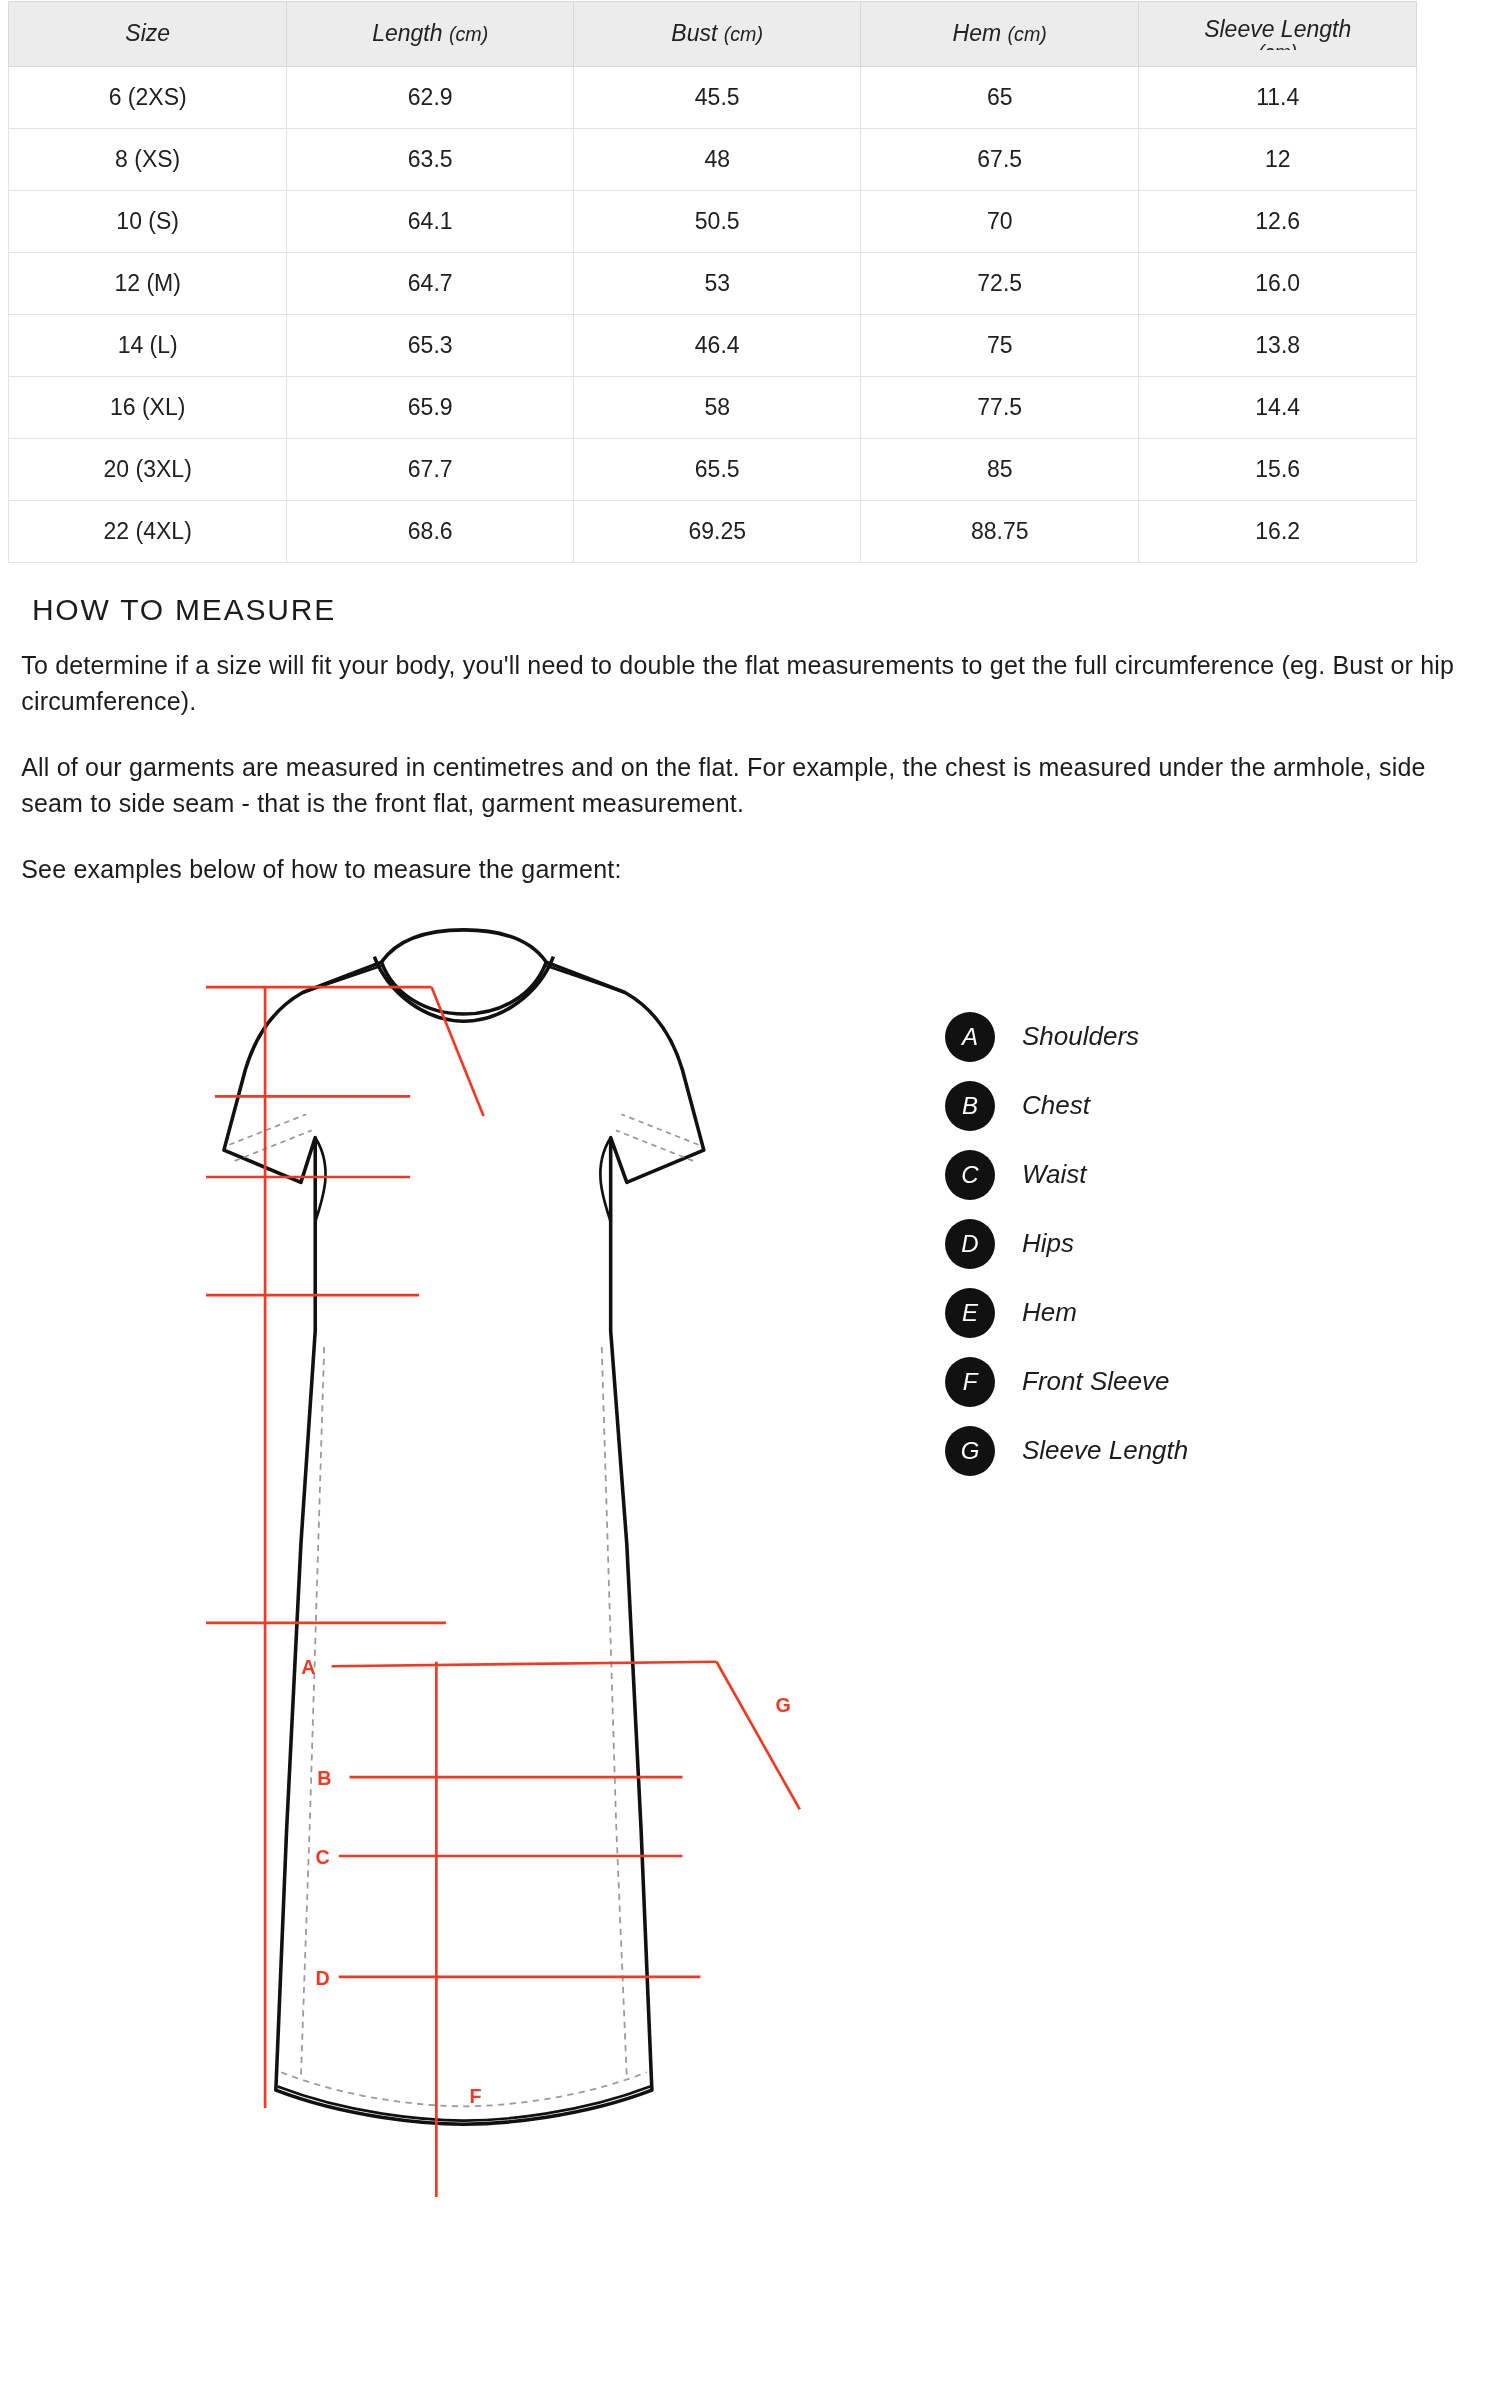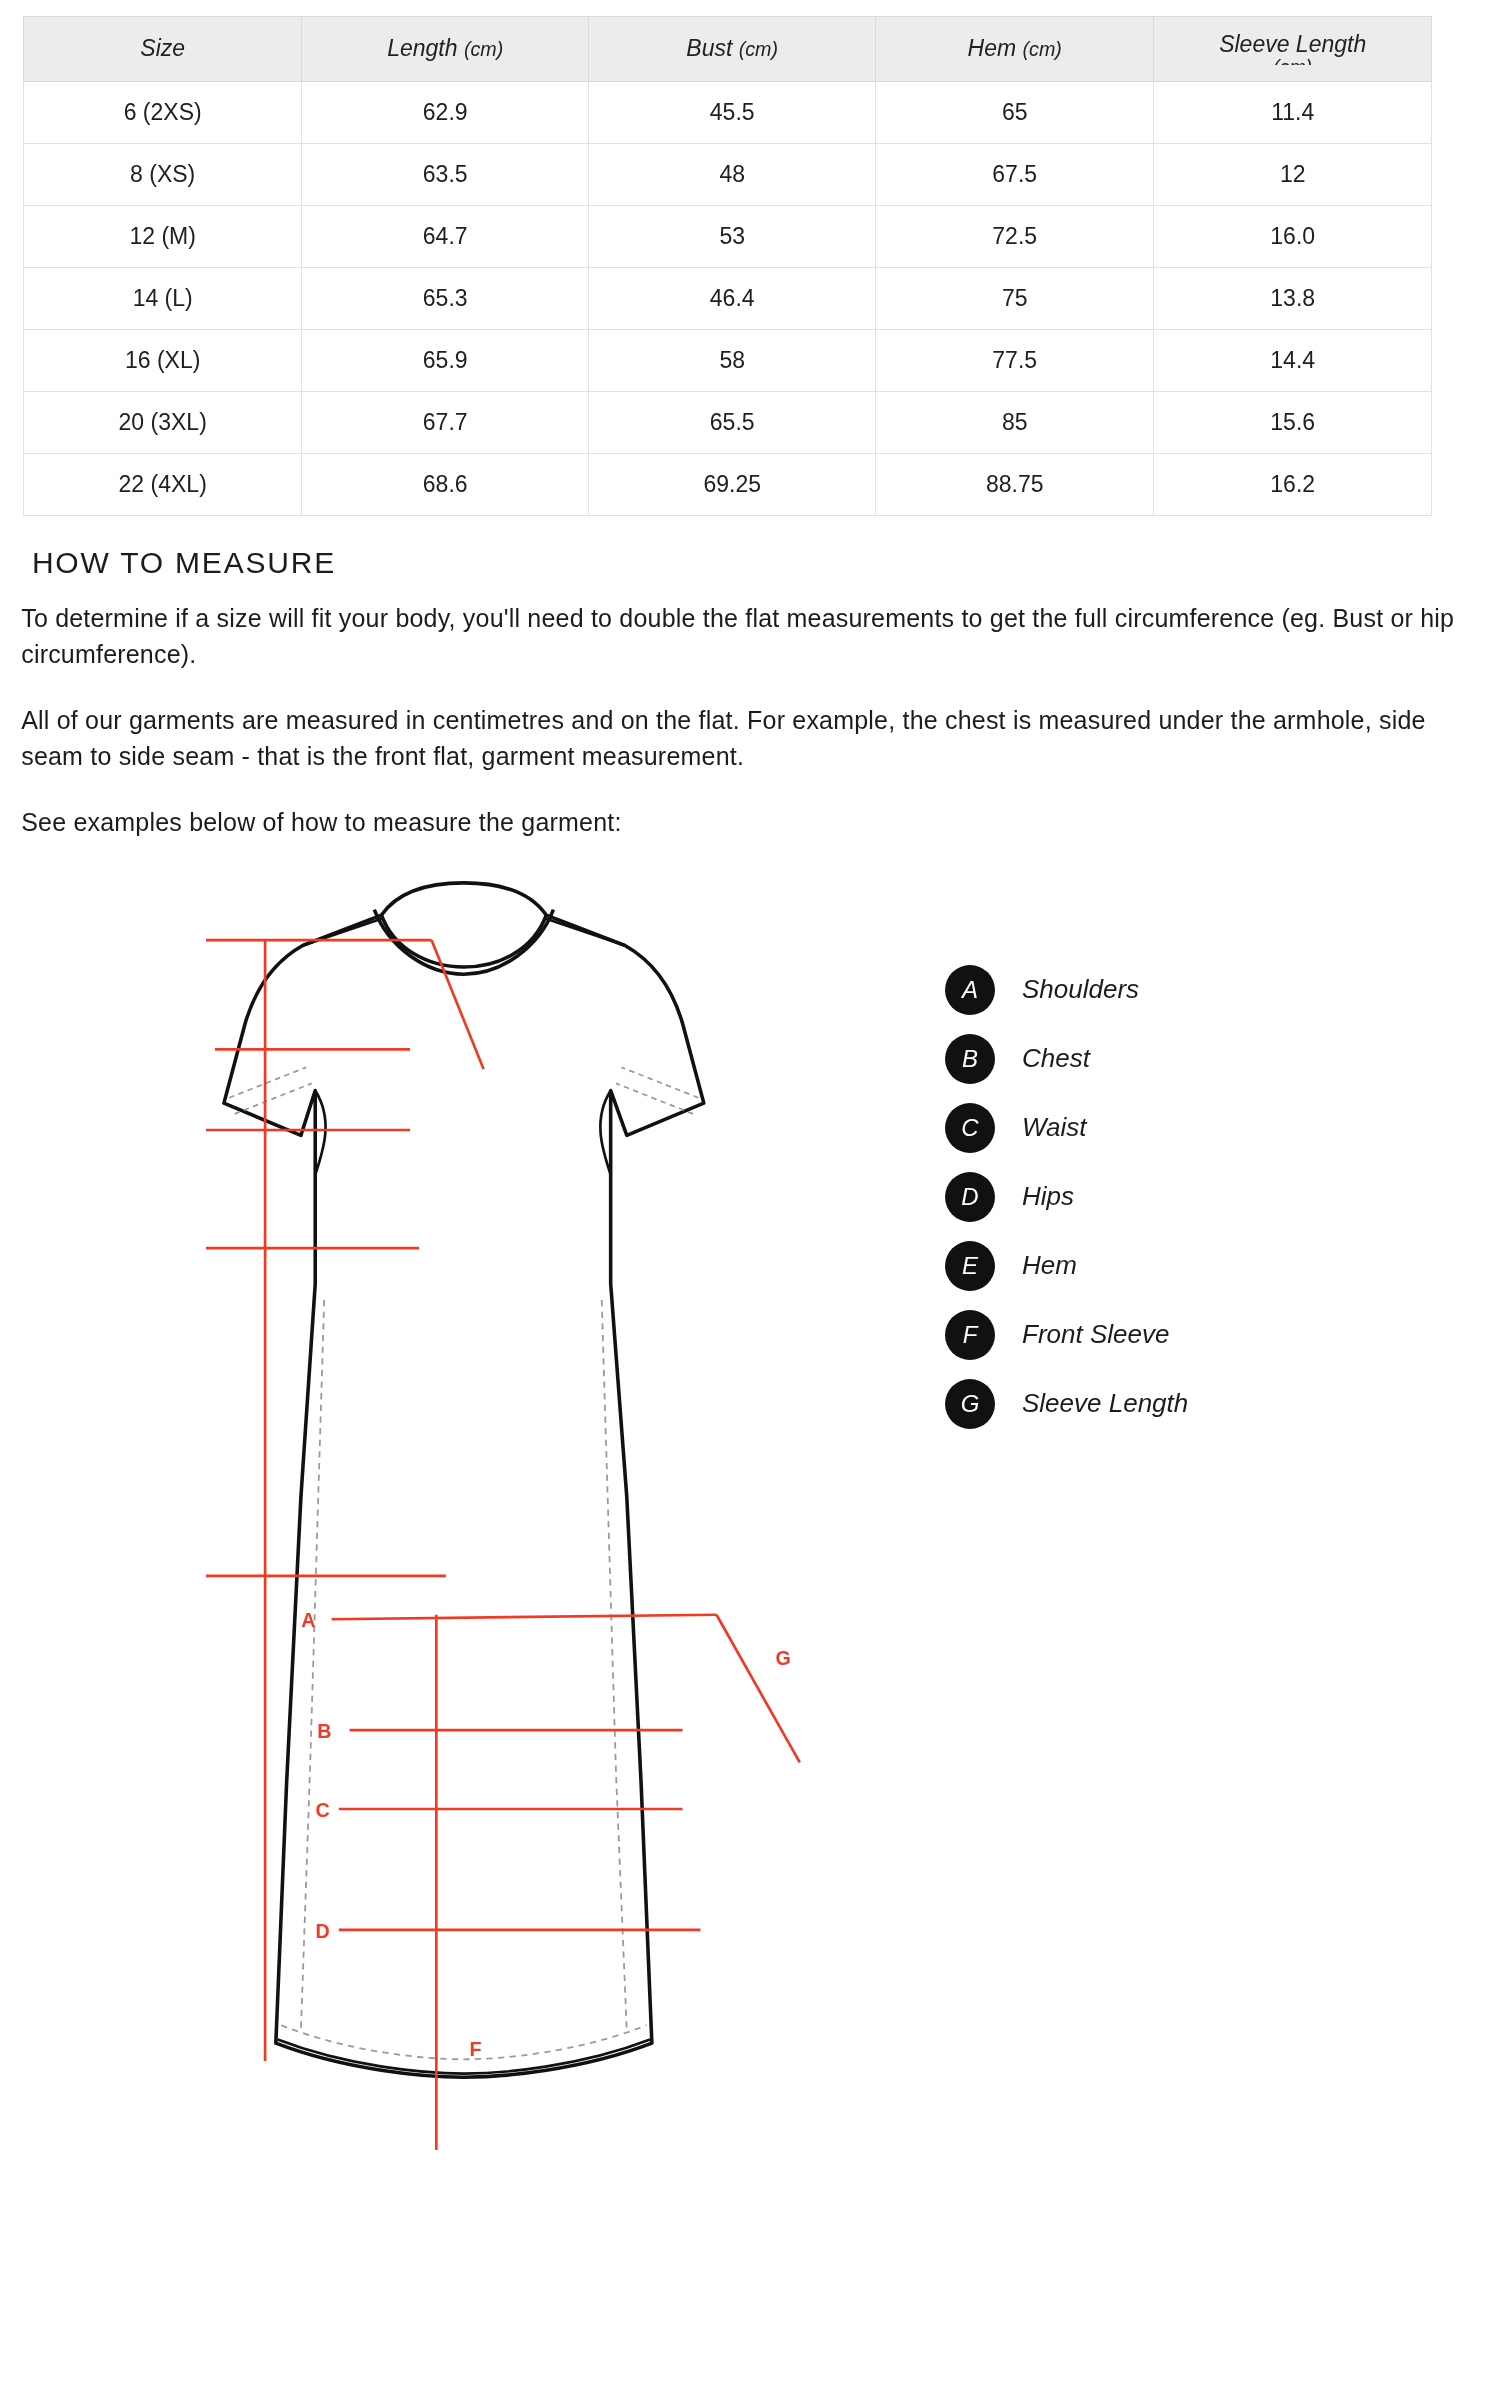--- a/index.html
+++ b/index.html
@@ -16,21 +16,21 @@
   }
   .page {
     width: 1510px;
     position: relative;
     box-sizing: border-box;
   }
 
   
   .size-table-wrap {
     padding: 0 0 0 0;
-    margin: 16px;
+    margin: 1px;
   }
   table.size-table {
     border-collapse: collapse;
     width: 1406px;
     margin: 0 auto 0 7.2px;
     table-layout: fixed;
   }
   table.size-table th {
     background: #ececec;
     font-style: italic;
@@ -186,20 +186,27 @@
           <td>45.5</td>
           <td>65</td>
           <td>11.4</td>
         </tr>
         <tr>
           <td>8 (XS)</td>
           <td>63.5</td>
           <td>48</td>
           <td>67.5</td>
           <td>12</td>
+        </tr>
+        <tr>
+          <td>10 (S)</td>
+          <td>64.1</td>
+          <td>50.5</td>
+          <td>70</td>
+          <td>12.6</td>
         </tr>
         <tr>
           <td>12 (M)</td>
           <td>64.7</td>
           <td>53</td>
           <td>72.5</td>
           <td>16.0</td>
         </tr>
         <tr>
           <td>14 (L)</td>

